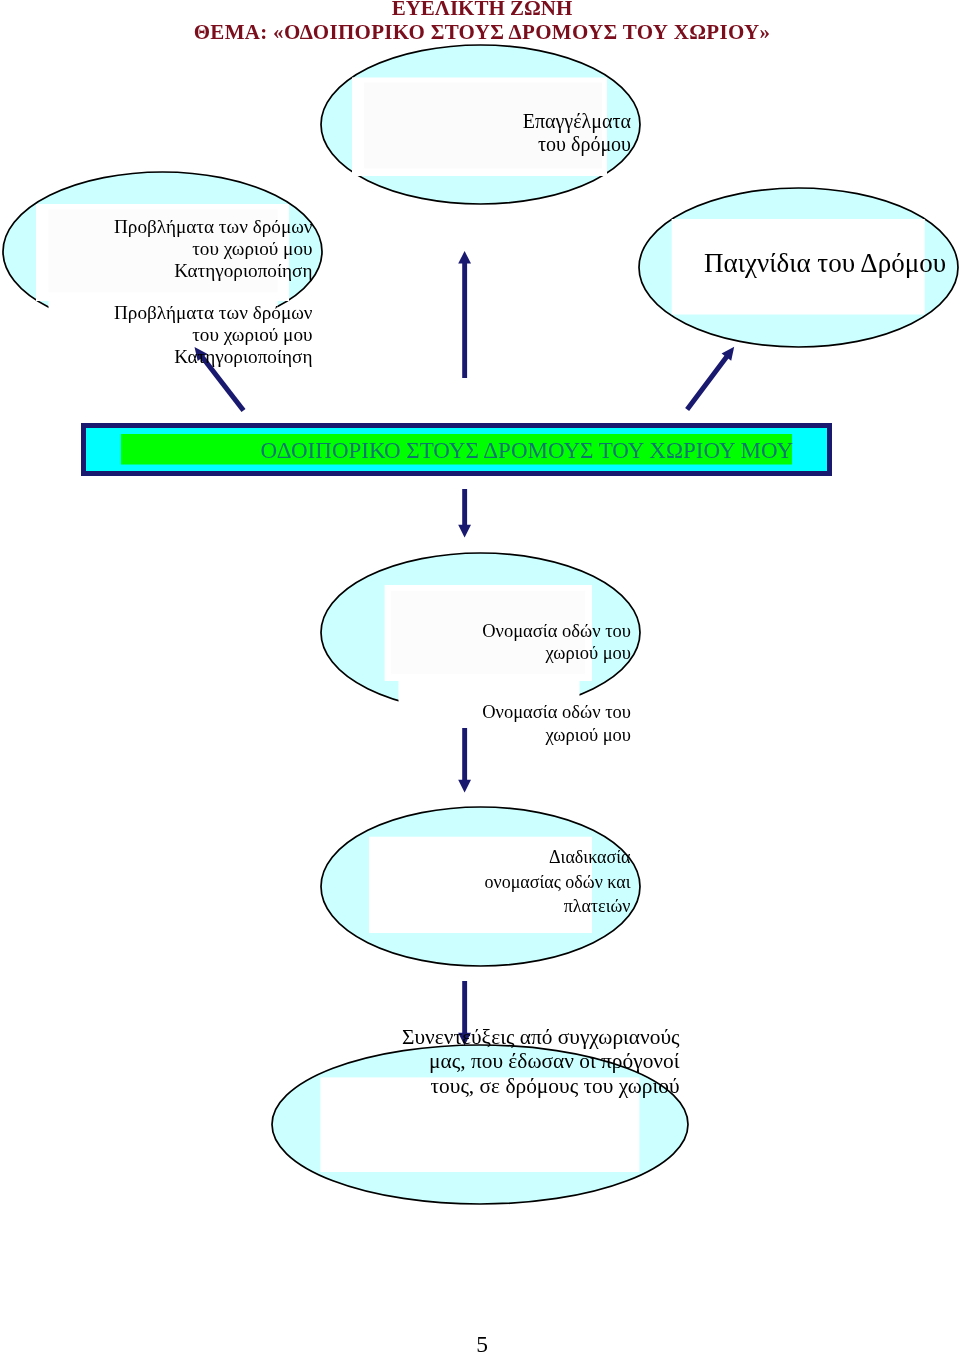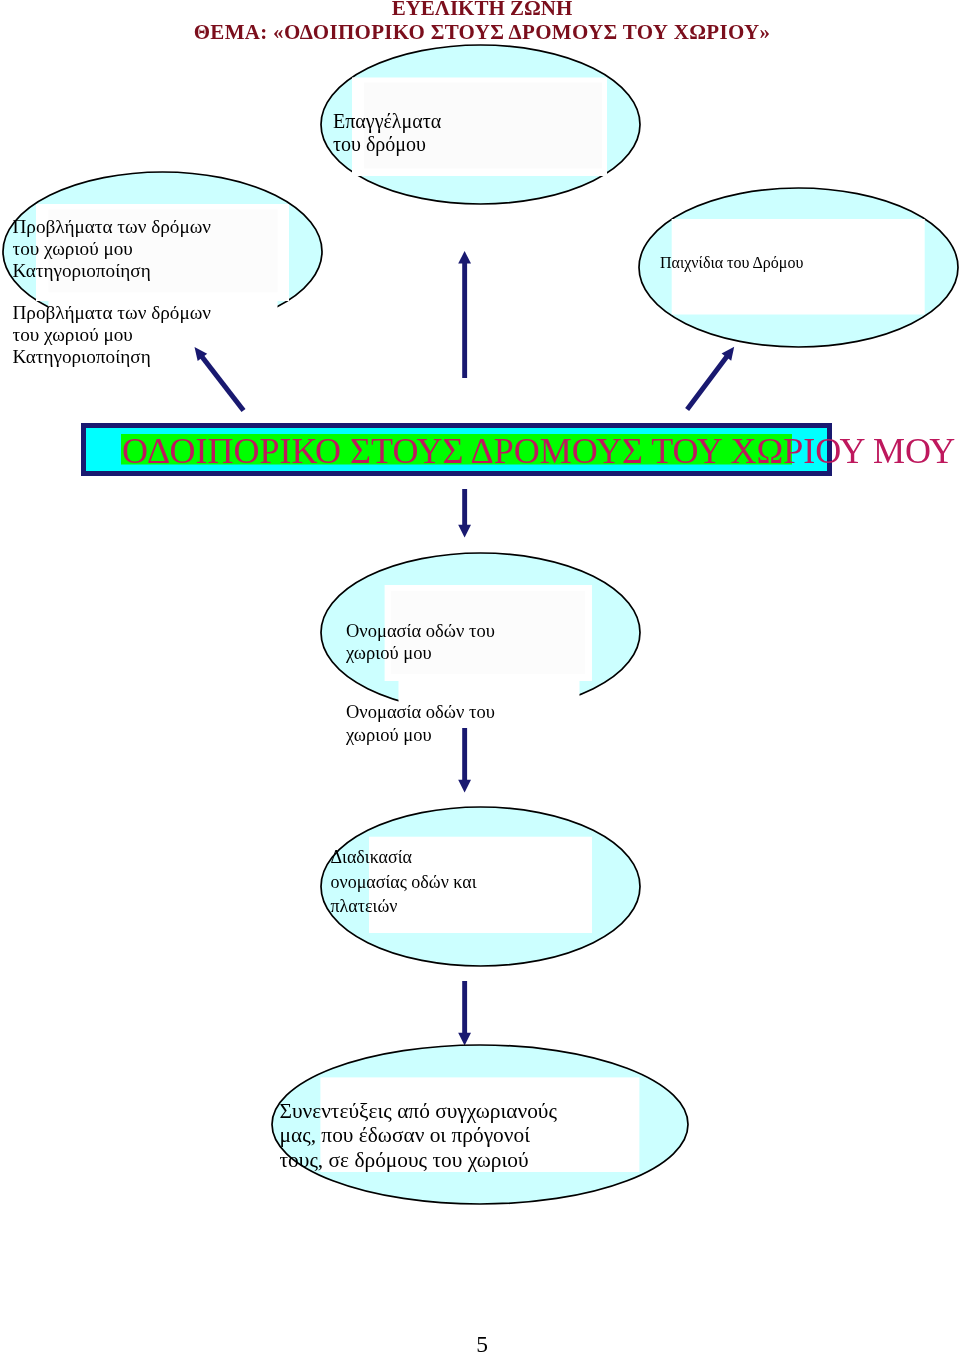--- a/index.html
+++ b/index.html
@@ -11,21 +11,21 @@
 
   
   #title{left:2px;top:-4px;width:960px;text-align:center;color:#7B0E1C;font-weight:bold;
          -webkit-font-smoothing:antialiased;transform:translateZ(0);}
   #title .t1{font-size:21px;line-height:24px;white-space:nowrap;}
   #title .t2{font-size:21px;line-height:24px;letter-spacing:0.3px;white-space:nowrap;}
 
   
   #canvas{position:absolute;left:0;top:0;width:960px;height:1353px;}
 
-  .txt{position:absolute;text-align:left;color:#000000;white-space:pre-line;
+  .txt{position:absolute;text-align:right;color:#000000;white-space:pre-line;
         -webkit-font-smoothing:antialiased;transform:translateZ(0);}
   #pageno{position:absolute;left:0;width:960px;text-align:center;font-size:20px;}
 </style>
 </head>
 <body>
 
 <div id="title" class="abs">
   <div class="t1">ΕΥΕΛΙΚΤΗ ΖΩΝΗ</div>
   <div class="t2">ΘΕΜΑ: «ΟΔΟΙΠΟΡΙΚΟ ΣΤΟΥΣ ΔΡΟΜΟΥΣ ΤΟΥ ΧΩΡΙΟΥ»</div>
 </div>
@@ -91,31 +91,31 @@
 του δρόμου</div>
 
 <div class="txt" style="left:12.5px;top:215.7px;width:300px;font-size:19.2px;line-height:22.2px">Προβλήματα των δρόμων
 του χωριού μου
 Κατηγοριοποίηση</div>
 
 <div class="txt" style="left:12.5px;top:301.8px;width:300px;font-size:19.2px;line-height:22.2px">Προβλήματα των δρόμων
 του χωριού μου
 Κατηγοριοποίηση</div>
 
-<div class="txt" style="left:660px;top:251.1px;width:300px;font-size:16px;line-height:24px">Παιχνίδια του Δρόμου</div>
+<div class="txt" style="left:646px;top:251.1px;width:300px;font-size:27px;line-height:24px">Παιχνίδια του Δρόμου</div>
 
-<div class="txt" style="left:122px;top:436px;width:671px;font-size:36px;line-height:30.5px;color:#be185d;white-space:nowrap">ΟΔΟΙΠΟΡΙΚΟ ΣΤΟΥΣ ΔΡΟΜΟΥΣ ΤΟΥ ΧΩΡΙΟΥ ΜΟΥ</div>
+<div class="txt" style="left:122px;top:436px;width:671px;font-size:23px;line-height:30.5px;color:#0f766e;white-space:nowrap">ΟΔΟΙΠΟΡΙΚΟ ΣΤΟΥΣ ΔΡΟΜΟΥΣ ΤΟΥ ΧΩΡΙΟΥ ΜΟΥ</div>
 
 <div class="txt" style="left:346px;top:619.7px;width:285px;font-size:18.5px;line-height:22.8px">Ονομασία οδών του
 χωριού μου</div>
 
 <div class="txt" style="left:346px;top:700.8px;width:285px;font-size:18.5px;line-height:23.1px">Ονομασία οδών του
 χωριού μου</div>
 
 <div class="txt" style="left:330.5px;top:845.2px;width:300px;font-size:18px;line-height:24.6px">Διαδικασία
 ονομασίας οδών και
 πλατειών</div>
 
-<div class="txt" style="left:279.5px;top:1099px;width:400px;font-size:21.4px;line-height:24.3px">Συνεντεύξεις από συγχωριανούς
+<div class="txt" style="left:279.5px;top:1025px;width:400px;font-size:21.4px;line-height:24.3px">Συνεντεύξεις από συγχωριανούς
 μας, που έδωσαν οι πρόγονοί
 τους, σε δρόμους του χωριού</div>
 
 <div id="pageno" class="abs" style="top:1331px;font-size:23.5px;left:2px">5</div>
 
 </body></html>

